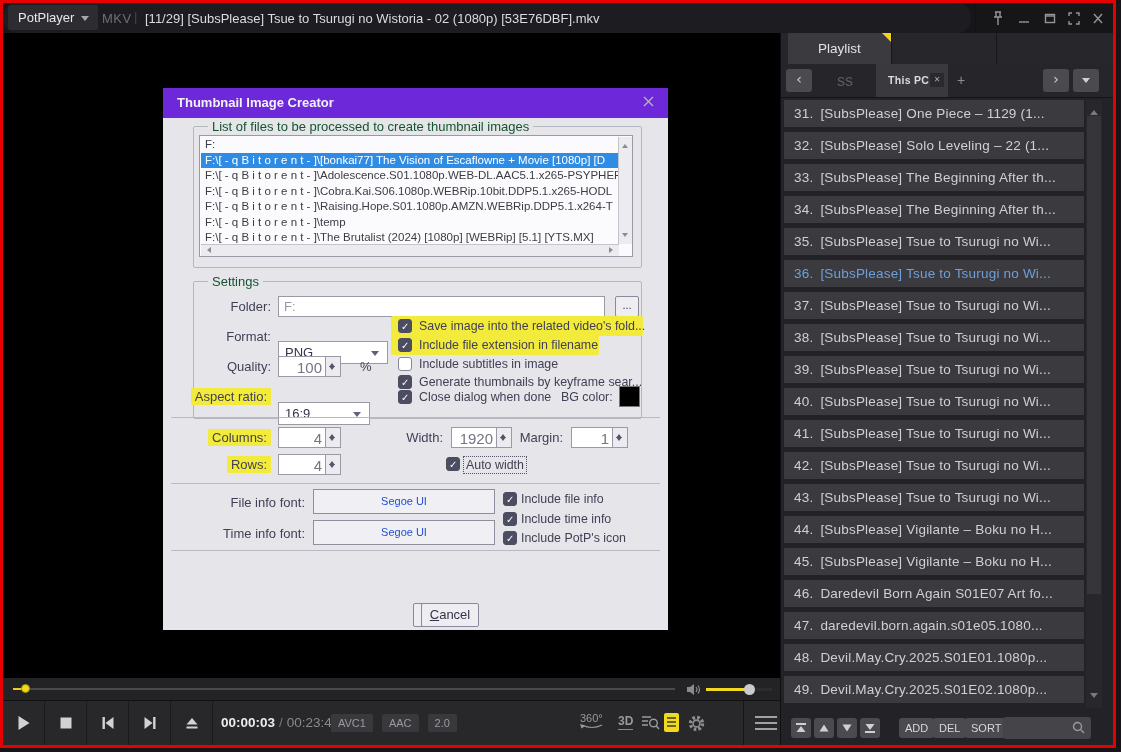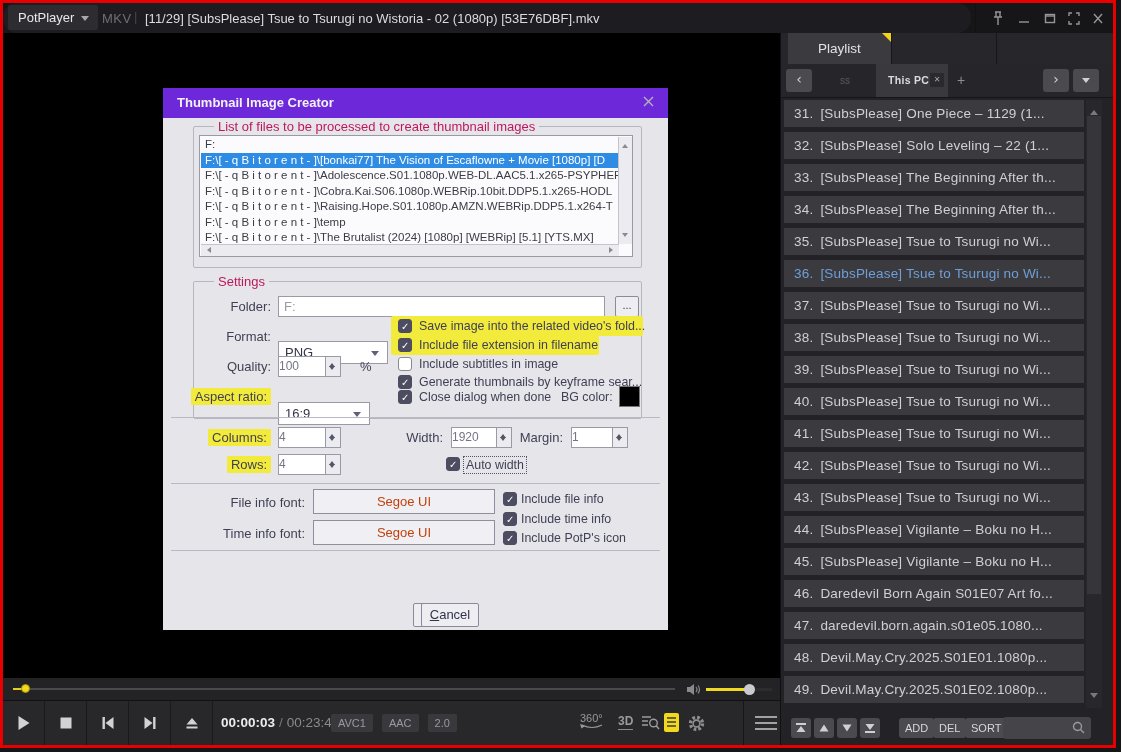--- a/index.html
+++ b/index.html
@@ -21,65 +21,65 @@
   
   .video{position:absolute;left:3px;top:33px;width:777px;height:645px;background:#000;}
   
   .dlg{position:absolute;left:163px;top:88px;width:505px;height:542px;
        box-shadow:0 10px 34px rgba(0,0,0,.65);font-size:13px;}
   .dlg-title{position:absolute;left:0;top:0;right:0;height:30px;background:#6d28d9;}
   .dlg-title .t{position:absolute;left:14px;top:7px;font-weight:bold;font-size:13px;color:#f2f2f4;}
   .dlg-close{position:absolute;right:10px;top:7px;width:16px;height:16px;}
   .dlg-body{position:absolute;left:0;top:30px;width:505px;height:512px;background:#e6e6ea;color:#3f3f55;}
   fieldset.grp{position:absolute;margin:0;padding:0;border:1px solid #b6b6c0;border-radius:2px;}
-  fieldset.grp legend{font-size:13px;color:#be185d;padding:0 4px;margin-left:20px;}
+  fieldset.grp legend{font-size:13px;color:#14532d;padding:0 4px;margin-left:14px;}
   .listbox{position:absolute;left:36px;top:17px;width:434px;height:122px;background:#fbfbfd;
            border:1px solid #9a9aa6;box-sizing:border-box;}
   .file-rows{position:absolute;left:1px;top:1px;right:14px;bottom:12px;overflow:hidden;}
   .file-row{height:15.5px;line-height:15.5px;font-size:11.5px;color:#3c3c46;padding-left:4px;
             white-space:nowrap;overflow:hidden;}
   .file-row.selected{background:#2f8ce4;color:#fff;}
   .vscroll{position:absolute;right:0px;top:1px;width:13px;bottom:12px;background:#ececf0;border-left:1px solid #c4c4cc;}
   .hscroll{position:absolute;left:1px;right:13px;bottom:0px;height:11px;background:#ececf0;border-top:1px solid #c4c4cc;}
   .tri{width:0;height:0;position:absolute;}
   .lbl{position:absolute;font-size:13px;color:#3f3f55;white-space:nowrap;}
   .rlab{position:absolute;text-align:right;font-size:13px;color:#3f3f55;white-space:nowrap;}
   .hl{background:#f3eb3b;padding:1px 4px;border-radius:1px;}
   .tfield{position:absolute;background:#fff;border:1px solid #9a9aa6;box-sizing:border-box;
           font-size:13px;padding:2px 5px;white-space:nowrap;overflow:hidden;}
   .sel{position:absolute;background:#fff;border:1px solid #9a9aa6;box-sizing:border-box;
        font-size:13px;color:#33334a;padding:3px 6px;margin-top:16px;}
   .sel .chev{position:absolute;right:8px;top:9px;width:0;height:0;border:4px solid transparent;border-top:5px solid #60607a;}
   .spin{position:absolute;background:#fff;border:1px solid #9a9aa6;box-sizing:border-box;}
-  .spin .val{position:absolute;left:0;right:18px;top:2px;text-align:left;font-size:12px;color:#757585;}
+  .spin .val{position:absolute;left:0;right:18px;top:2px;text-align:right;font-size:15px;color:#757585;}
   .spinbtn{position:absolute;right:0;top:0;bottom:0;width:14px;background:#ececf0;border-left:1px solid #9a9aa6;}
   .spinbtn .up{position:absolute;left:3px;top:3px;border:3.5px solid transparent;border-bottom:4.5px solid #55556a;}
   .spinbtn .dn{position:absolute;left:3px;bottom:3px;border:3.5px solid transparent;border-top:4.5px solid #55556a;}
   .cb{position:absolute;width:14px;height:14px;border-radius:3px;background:#fff;border:1px solid #8a8a96;box-sizing:border-box;}
   .cb.on{background:#4d4d62;border-color:#4d4d62;}
   .cb.on::after{content:"\2713";color:#fff;font:bold 10px "DejaVu Sans",sans-serif;position:absolute;left:2px;top:1px;}
   .cblab{position:absolute;font-size:12.4px;color:#3f3f55;white-space:nowrap;}
   .divline{position:absolute;height:1px;background:#b9b9c3;}
   .pbtn{position:absolute;background:#eeeef2;border:1px solid #8a8a9a;border-radius:2px;
         font-size:13px;color:#33334a;text-align:center;box-sizing:border-box;}
   .ak{display:block;line-height:21px;}
   .ak::first-letter{text-decoration:underline;}
   .fontbtn{position:absolute;background:#f0f0f4;border:1px solid #8e8e9e;box-sizing:border-box;
-           font-size:13px;color:#c2410c;text-align:center;line-height:23px;}
+           font-size:11px;color:#1d4ed8;text-align:center;line-height:23px;}
   
   .panel{position:absolute;left:780px;top:33px;width:333px;height:712px;background:#232327;border-left:1px solid #101014;box-sizing:border-box;}
   .ptabrow{position:absolute;left:0;top:0;width:333px;height:31px;background:#26262a;border-bottom:1px solid #151519;}
   .ptab{position:absolute;left:7px;top:0;width:103px;height:31px;background:#3b3b3f;color:#e2e2e4;
         font-size:13.5px;text-align:center;line-height:31px;}
   .ycorner{position:absolute;right:0;top:0;width:0;height:0;border-top:9px solid #f2d21c;border-left:9px solid transparent;}
   .ptab-empty{position:absolute;top:0;height:31px;background:#27272b;border-left:1px solid #17171b;box-sizing:border-box;}
   .subrow{position:absolute;left:0;top:31px;width:333px;height:33px;background:#26262a;border-bottom:1px solid #151519;}
   .navbtn{position:absolute;top:5px;width:26px;height:23px;background:#4a4a4f;border-radius:3px;
           color:#d0d0d4;text-align:center;line-height:21px;font-size:14px;font-family:"DejaVu Sans",sans-serif;}
-  .fadedtab{position:absolute;left:33px;top:0;width:62px;height:33px;color:#5c5c60;font-size:10px;
+  .fadedtab{position:absolute;left:33px;top:0;width:62px;height:33px;color:#5c5c60;font-size:16px;
             text-align:center;line-height:33px;border-right:1px solid #17171b;}
   .pctab{position:absolute;left:95px;top:0;width:72px;height:33px;background:#3a3a3e;}
   .pctab .t{position:absolute;left:12px;top:10px;font-size:10.5px;font-weight:bold;color:#dcdcde;letter-spacing:.3px;}
   .pctab .x{position:absolute;right:4px;top:9px;width:14px;height:14px;background:#2a2a2e;color:#a8a8ac;
             font-size:8px;text-align:center;line-height:14px;font-family:"DejaVu Sans",sans-serif;}
   .plustab{position:absolute;left:176px;top:8px;color:#8e8e92;font-size:14px;}
   .pl-list{position:absolute;left:0;top:67px;width:305px;}
   .pl-row{position:relative;margin:0 0 5px 3px;width:300px;height:27px;background:#3b3b3f;line-height:27px;
           font-size:13.5px;color:#d0d0d3;letter-spacing:.2px;padding-left:10px;box-sizing:border-box;
           white-space:nowrap;overflow:hidden;}

